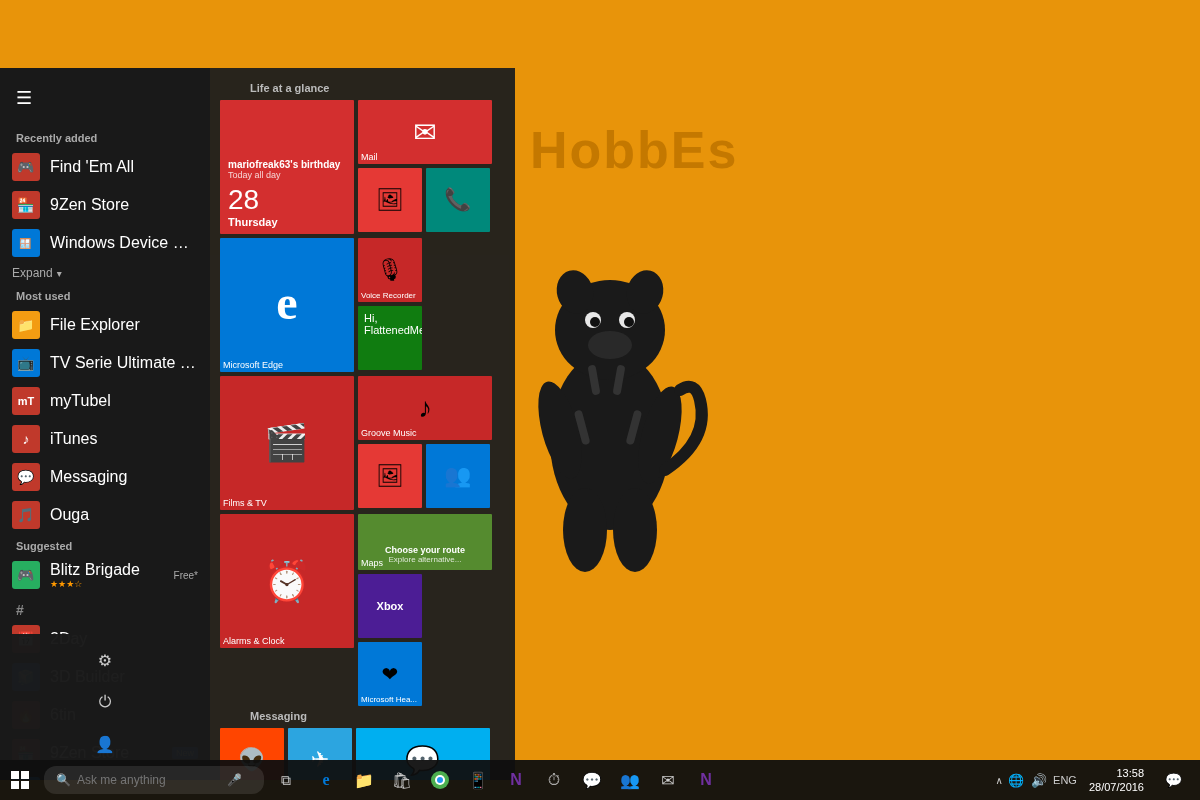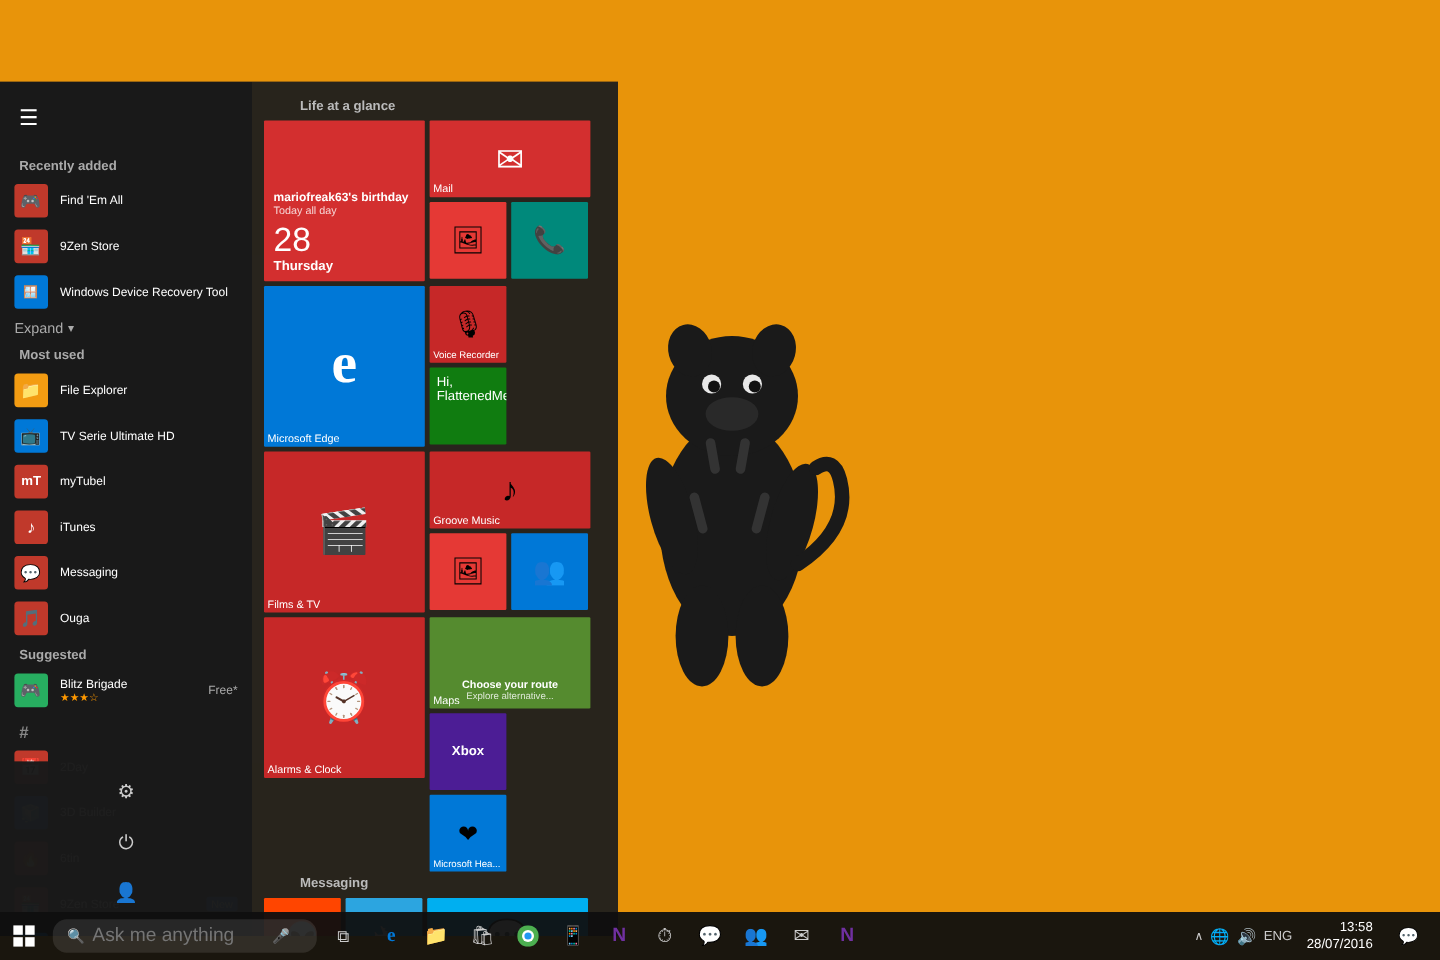--- a/index.html
+++ b/index.html
@@ -104,21 +104,21 @@
       border-radius: 3px;
       display: flex;
       align-items: center;
       justify-content: center;
       font-size: 14px;
       flex-shrink: 0;
     }
 
     .menu-item .app-name {
       flex: 1;
-      font-size: 10px;
+      font-size: 16px;
       white-space: nowrap;
       overflow: hidden;
       text-overflow: ellipsis;
     }
 
     .menu-item .badge {
       font-size: 10px;
       color: #aaa;
       margin-left: 4px;
     }
@@ -342,20 +342,21 @@
       color: #ccc;
       cursor: pointer;
       font-size: 16px;
     }
   </style>
 </head>
 <body>
 
 <div class="desktop">
 
+  <div class="hobbes-text">HobbEs</div>
 
   <div class="hobbes-figure">
     <svg viewBox="0 0 220 360" width="220" height="360" xmlns="http://www.w3.org/2000/svg">
 
       <g fill="#1a1a1a" stroke="none">
 
         <ellipse cx="110" cy="220" rx="60" ry="90"></ellipse>
 
         <ellipse cx="110" cy="110" rx="55" ry="50"></ellipse>
 
@@ -556,21 +557,21 @@
       </div>
 
       <div style="display:flex; gap:4px; margin-bottom:4px;">
         <div style="display:flex; flex-direction:column; gap:4px;">
           <div style="display:flex; gap:4px;">
             <div class="tile alarms-tile" style="width:134px; height:134px; justify-content:center; align-items:center; position:relative;">
               <span style="font-size:40px;">⏰</span>
               <div class="tile-label">Alarms &amp; Clock</div>
             </div>
             <div style="display:flex; flex-direction:column; gap:4px;">
-              <div class="tile maps-tile" style="width:134px; height:76px; position:relative; padding:6px;">
+              <div class="tile maps-tile" style="width:134px; height:56px; position:relative; padding:6px;">
                 <div class="maps-title">Choose your route</div>
                 <div class="maps-sub">Explore alternative...</div>
                 <div class="tile-label">Maps</div>
               </div>
               <div class="tile xbox-green" style="width:64px; height:64px; justify-content:center; align-items:center; position:relative;">
                 <span style="font-size:11px; color:#fff; font-weight:bold; padding:2px;">Xbox</span>
               </div>
               <div class="tile blue" style="width:64px; height:64px; justify-content:center; align-items:center; position:relative;">
                 <span style="font-size:20px;">❤</span>
                 <div class="tile-label" style="font-size:8px;">Microsoft Hea...</div>
@@ -609,21 +610,21 @@
       <svg width="18" height="18" viewBox="0 0 18 18">
         <rect x="0" y="0" width="8" height="8" fill="#fff"></rect>
         <rect x="10" y="0" width="8" height="8" fill="#fff"></rect>
         <rect x="0" y="10" width="8" height="8" fill="#fff"></rect>
         <rect x="10" y="10" width="8" height="8" fill="#fff"></rect>
       </svg>
     </div>
 
     <div class="taskbar-search">
       <span style="color:#aaa; margin-right:6px; font-size:12px;">🔍</span>
-      <input type="text" style="background: transparent; border: none; outline: none; color: #22c55e; font-size: 16px; width: 150px;" placeholder="Ask me anything">
+      <input type="text" style="background: transparent; border: none; outline: none; color: #22c55e; font-size: 12px; width: 150px;" placeholder="Ask me anything">
       <span class="mic-icon">🎤</span>
     </div>
 
     <div class="taskbar-icon">
       <span style="color:#ccc; font-size:14px;">⧉</span>
     </div>
 
     <div class="taskbar-icons">
       <div class="taskbar-icon">
         <span style="color:#0078d7; font-size:16px; font-weight:bold; font-family:serif;">e</span>

